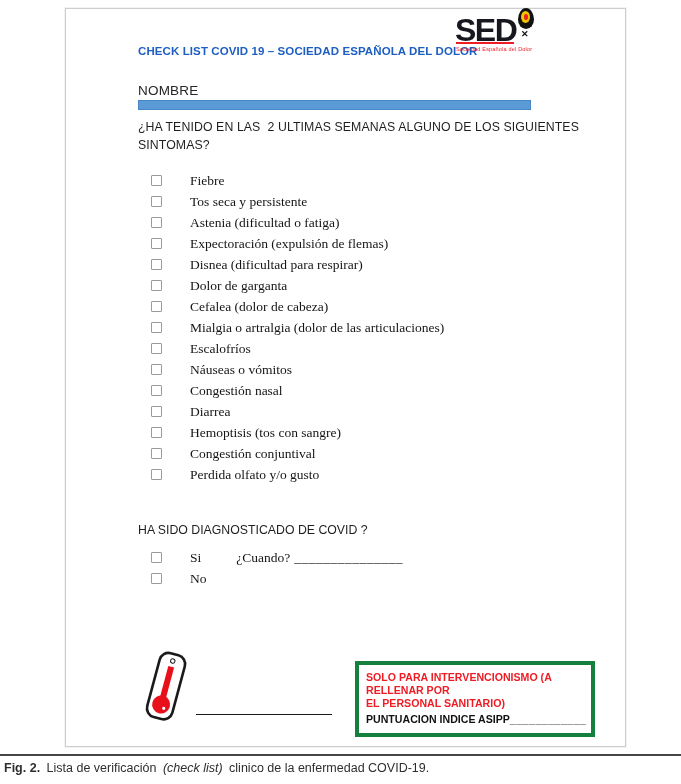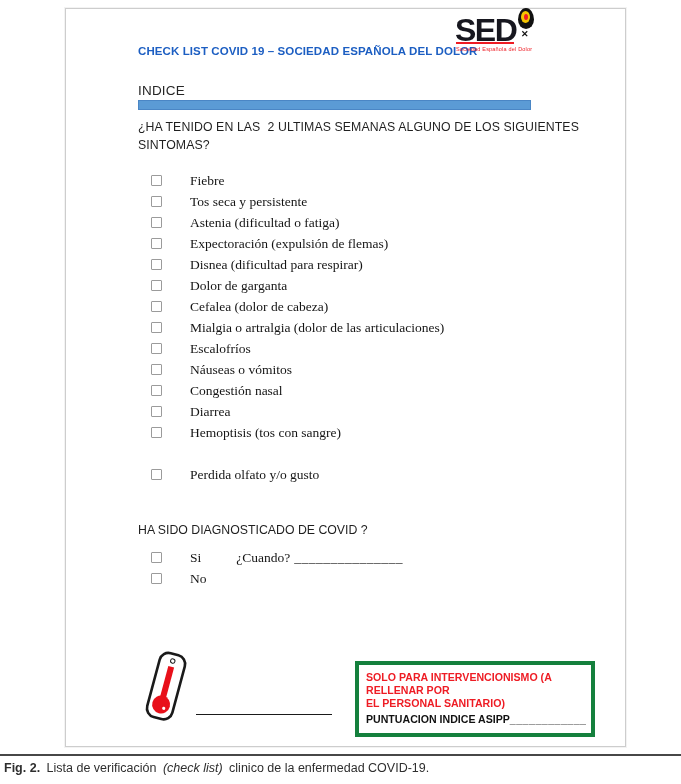--- a/index.html
+++ b/index.html
@@ -74,21 +74,21 @@
     <span class="t-outer">
       <span class="t-mid">
           <span class="t-inner"></span>
         </span>
     </span>
     <span class="t-dart">✕</span>
     <span class="logo-underline"></span>
     <span class="logo-tagline">Sociedad Española del Dolor</span>
   </div>
 
-  <div class="abs name-label">INDICE</div>
+  <div class="abs name-label">NOMBRE</div>
   <div class="abs name-bar"></div>
 
   <div class="abs q-line q1">¿HA TENIDO EN LAS  2 ULTIMAS SEMANAS ALGUNO DE LOS SIGUIENTES</div>
   <div class="abs q-line q2">SINTOMAS?</div>
 
   <div class="sym-row" style="top:172px">
     <span class="checkbox"></span>
     <span class="sym-label">Fiebre</span>
   </div>
   <div class="sym-row" style="top:193px">
@@ -132,20 +132,24 @@
     <span class="sym-label">Congestión nasal</span>
   </div>
   <div class="sym-row" style="top:403px">
     <span class="checkbox"></span>
     <span class="sym-label">Diarrea</span>
   </div>
   <div class="sym-row" style="top:424px">
     <span class="checkbox"></span>
     <span class="sym-label">Hemoptisis (tos con sangre)</span>
   </div>
+  <div class="sym-row" style="top:445px">
+    <span class="checkbox"></span>
+    <span class="sym-label">Congestión conjuntival</span>
+  </div>
   <div class="sym-row" style="top:466px">
     <span class="checkbox"></span>
     <span class="sym-label">Perdida olfato y/o gusto</span>
   </div>
 
   <div class="abs covid-q">HA SIDO DIAGNOSTICADO DE COVID ?</div>
 
   <div class="opt-row opt-yes">
     <span class="checkbox"></span>
     <span class="sym-label">Si</span>

